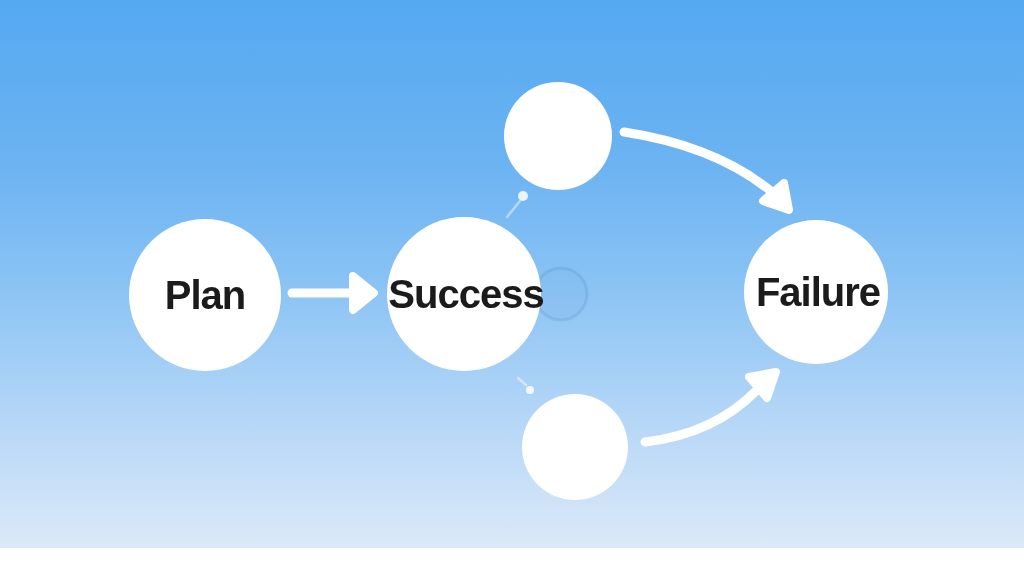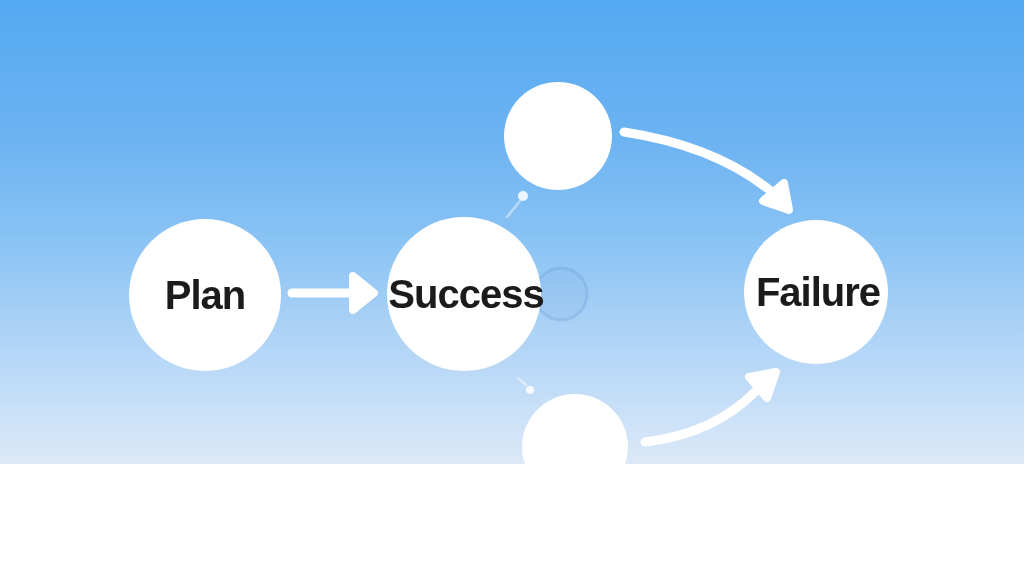--- a/index.html
+++ b/index.html
@@ -2,21 +2,21 @@
 <html style="--bg-top: #54a9f1; --bg-mid: #8ac3f4; --bg-bottom: #dce9f8; --node-fill: #ffffff; --arrow-color: #ffffff; --text-color: #1b1b1b;"><head>
 <meta charset="utf-8">
 <style>
   html, body {
     margin: 0;
     padding: 0;
   }
   .canvas {
     position: relative;
     width: 1024px;
-    height: 464px;
+    height: 548px;
     overflow: hidden;
     background: linear-gradient(180deg,
       var(--bg-top, #54a9f1) 0%,
       #6cb3f2 30%,
       var(--bg-mid, #8ac3f4) 52%,
       #b4d6f7 76%,
       var(--bg-bottom, #dce9f8) 100%);
     font-family: "Liberation Sans", sans-serif;
   }
   svg { display: block; }

